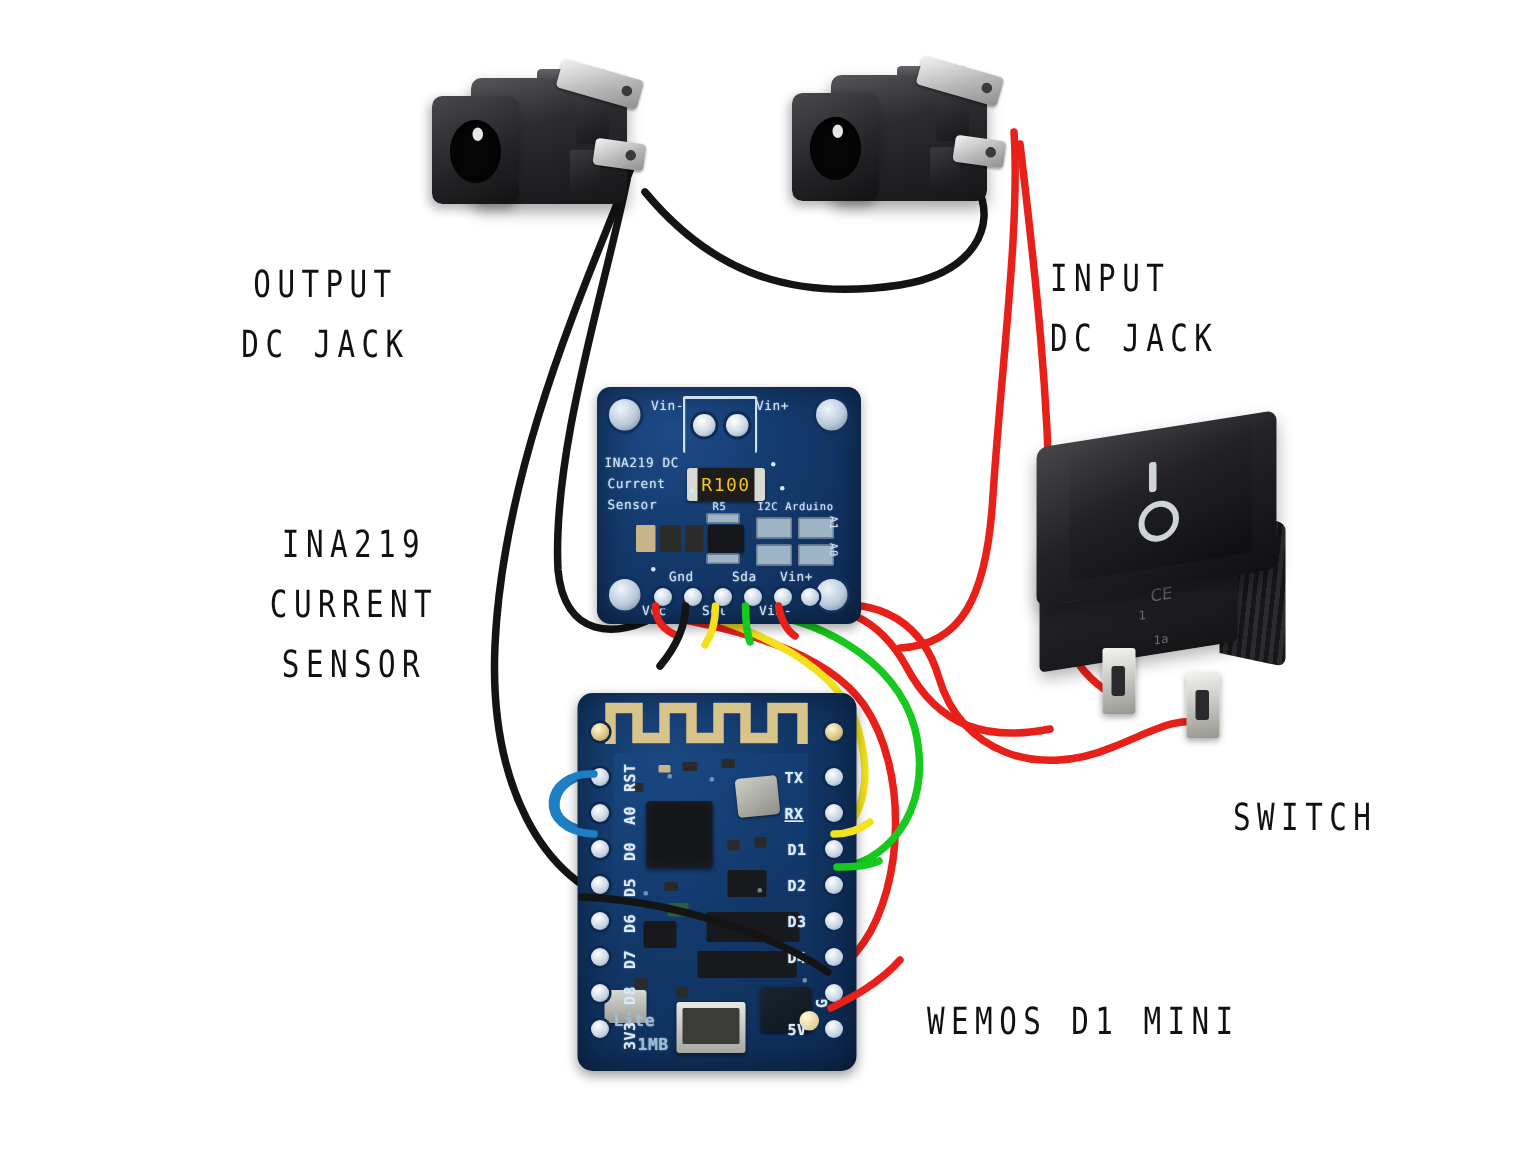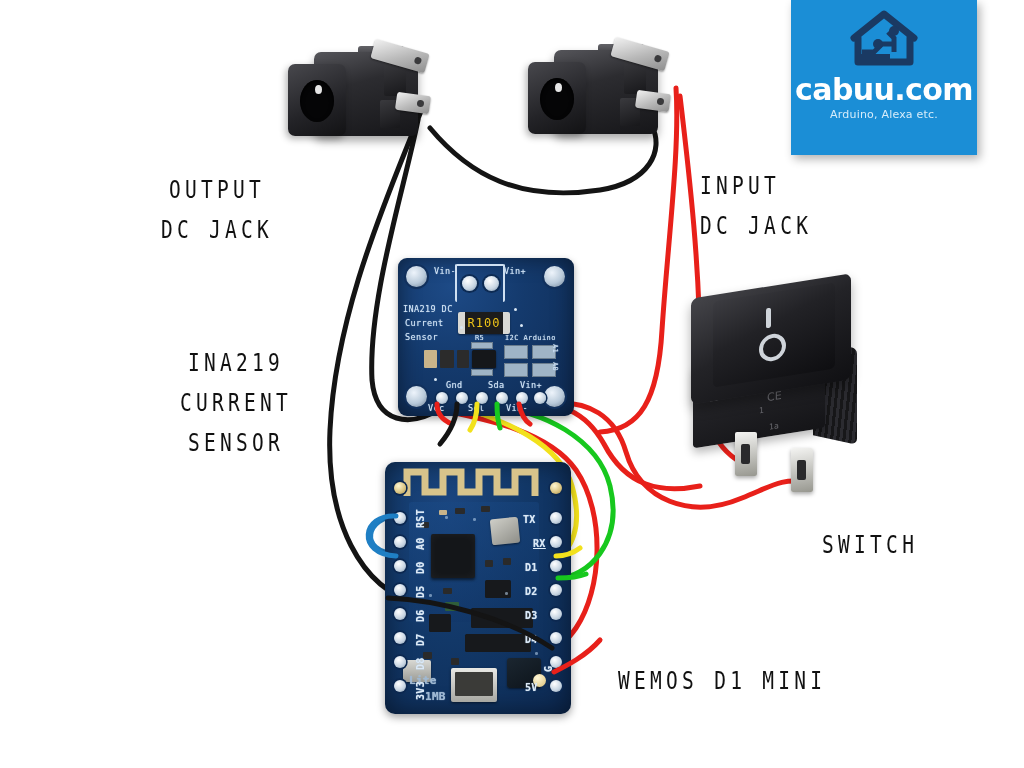--- a/index.html
+++ b/index.html
@@ -350,21 +350,21 @@
       <div class="pin" style="left:165px;top:50px;"></div>
       <div class="pin" style="left:165px;top:74px;"></div>
       <div class="pin" style="left:165px;top:98px;"></div>
       <div class="pin" style="left:165px;top:122px;"></div>
       <div class="pin" style="left:165px;top:146px;"></div>
       <div class="pin" style="left:165px;top:170px;"></div>
       <div class="pin" style="left:165px;top:194px;"></div>
       <div class="pin" style="left:165px;top:218px;"></div>
 
       <div class="lbl" style="left:138px;top:52px;">TX</div>
-      <div class="lbl" style="left:148px;top:76px;text-decoration:underline;">RX</div>
+      <div class="lbl" style="left:138px;top:76px;text-decoration:underline;">RX</div>
       <div class="lbl" style="left:140px;top:100px;">D1</div>
       <div class="lbl" style="left:140px;top:124px;">D2</div>
       <div class="lbl" style="left:140px;top:148px;">D3</div>
       <div class="lbl" style="left:140px;top:172px;">D4</div>
       <div class="lbl rot" style="left:158px;top:210px;">G</div>
       <div class="lbl" style="left:140px;top:220px;">5V</div>
 
       <div class="vdot" style="left:60px;top:54px;"></div>
       <div class="vdot" style="left:88px;top:56px;"></div>
       <div class="vdot" style="left:120px;top:130px;"></div>
@@ -384,33 +384,20 @@
         <path d="M396,516 C362,514 356,554 396,556" stroke="#1f7fc4" stroke-width="5"></path>
 
         <path d="M388,598 C436,600 504,616 552,648" stroke="#141414" stroke-width="5"></path>
 
         <path d="M600,640 C586,656 566,666 554,672" stroke="#e8201a" stroke-width="5"></path>
         <path d="M580,548 C572,554 564,556 556,556" stroke="#f2e11c" stroke-width="5"></path>
         <path d="M586,574 C576,578 566,578 558,578" stroke="#17c81e" stroke-width="5"></path>
       </g>
     </svg>
 
-    <div id="logo">
-      <svg class="mark" width="72" height="62" viewBox="0 0 72 62">
-        <path d="M6,30 L36,6 L66,30" fill="none" stroke="#1a3a63" stroke-width="7" stroke-linecap="round" stroke-linejoin="round"></path>
-        <path d="M10,30 L10,54 L62,54 L62,30" fill="none" stroke="#1a3a63" stroke-width="7" stroke-linecap="round" stroke-linejoin="round"></path>
-        <path d="M14,44 L26,44 L34,36 L48,36" fill="none" stroke="#1a3a63" stroke-width="5"></path>
-        <path d="M40,24 L46,30 L46,44" fill="none" stroke="#1a3a63" stroke-width="5"></path>
-        <circle cx="30" cy="36" r="5" fill="#1a3a63"></circle>
-        <circle cx="46" cy="23" r="5" fill="#1a3a63"></circle>
-        <rect x="12" y="46" width="30" height="7" fill="#1a3a63"></rect>
-      </svg>
-      <div class="brand">cabuu.com</div>
-      <div class="tag">Arduino, Alexa etc.</div>
-    </div>
 
     <div id="annotation-layer">
         <div class="note c" style="top: 172px; left: 217px; transform: translateX(-50%) scaleX(0.78);">OUTPUT</div>
         <div class="note c" style="top: 212px; left: 217px; transform: translateX(-50%) scaleX(0.78);">DC JACK</div>
         <div class="note l" style="top: 168px; left: 700px;">INPUT</div>
         <div class="note l" style="top: 208px; left: 700px;">DC JACK</div>
         <div class="note c" style="top: 345px; left: 236px; transform: translateX(-50%) scaleX(0.78);">INA219</div>
         <div class="note c" style="top: 385px; left: 236px; transform: translateX(-50%) scaleX(0.78);">CURRENT</div>
         <div class="note c" style="top: 425px; left: 236px; transform: translateX(-50%) scaleX(0.78);">SENSOR</div>
         <div class="note l" style="top: 527px; left: 822px;">SWITCH</div>

